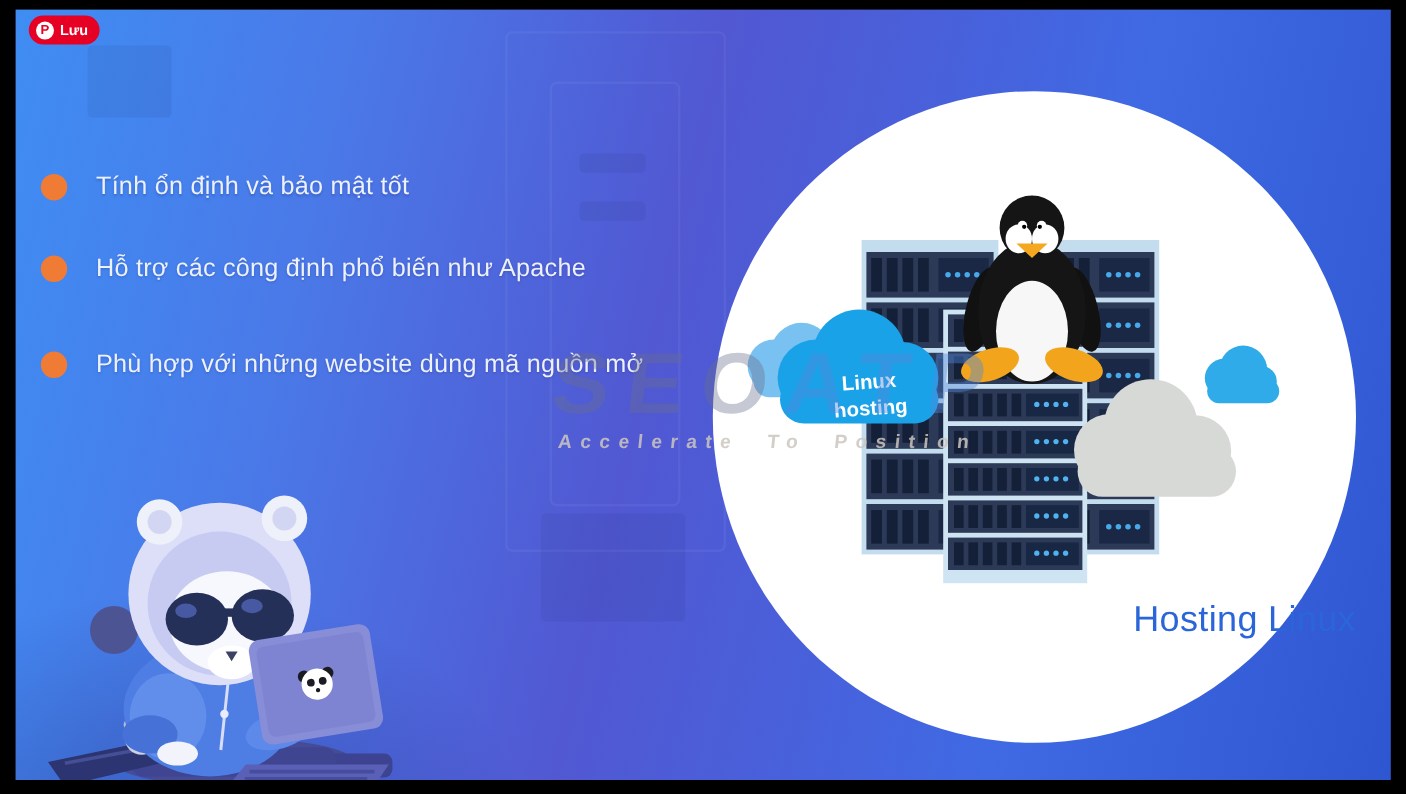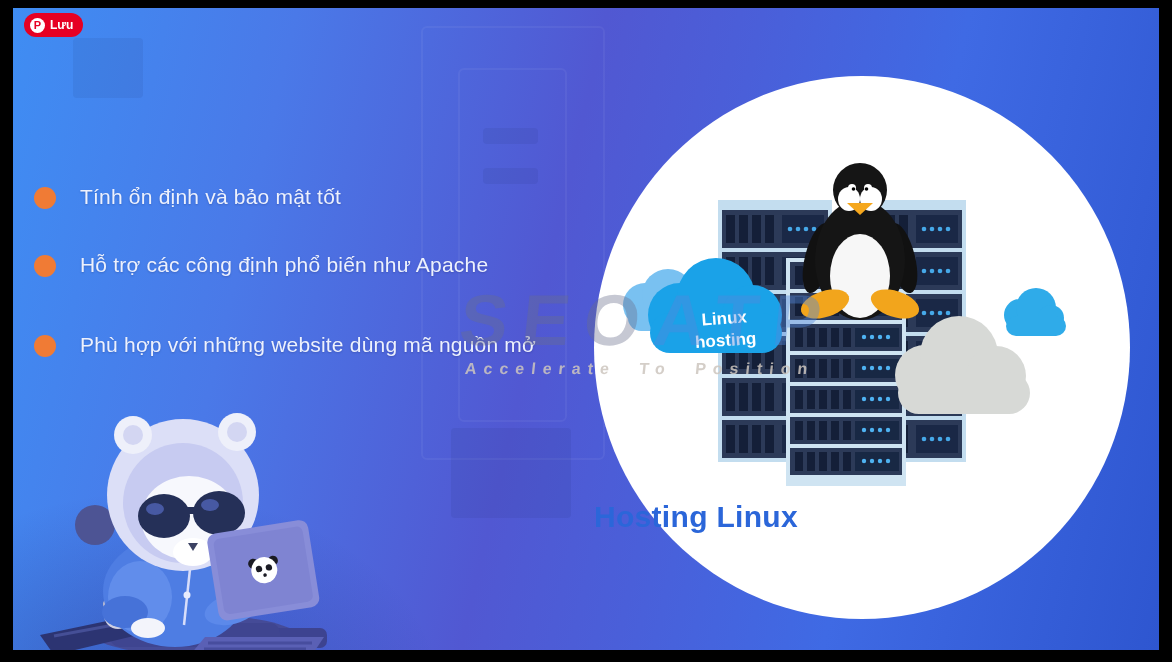--- a/index.html
+++ b/index.html
@@ -13,29 +13,29 @@
   .tex-fill{position:absolute;background:rgba(15,25,70,0.07);border-radius:4px;}
   .vignette{position:absolute;inset:0;background:radial-gradient(420px 300px at 12% 108%,rgba(25,32,110,0.35),rgba(0,0,0,0) 70%);}
 
   
   .pin-btn{position:absolute;left:11px;top:5px;z-index:10;height:24px;display:flex;align-items:center;gap:5px;
            padding:0 10px 0 6px;border-radius:13px;background:#e60023;color:#fff;font-size:12px;font-weight:bold;cursor:pointer;}
   .pin-ic{width:15px;height:15px;border-radius:50%;background:#fff;color:#e60023;display:flex;align-items:center;justify-content:center;
           font-size:11px;font-weight:bold;line-height:1;}
 
   
-  .bullet-row{position:absolute;left:21px;display:flex;align-items:flex-end;gap:24px;z-index:3;margin-top:41px;}
+  .bullet-row{position:absolute;left:21px;display:flex;align-items:center;gap:24px;z-index:3;}
   .bullet-dot{width:22px;height:22px;border-radius:50%;background:#f07b35;flex:0 0 auto;}
   .bullet-text{color:#edf1fd;font-size:21px;letter-spacing:.2px;white-space:nowrap;text-shadow:0 1px 2px rgba(20,30,90,.25);}
 
   
   .circle{position:absolute;left:581px;top:68px;width:536px;height:543px;border-radius:50%;background:#fff;z-index:2;}
   .illus{position:absolute;left:0;top:0;z-index:3;pointer-events:none;}
-  .hosting-title{position:absolute;left:581px;top:492px;width:536px;text-align:left;z-index:4;
-                 color:#2b66d9;font-size:30px;font-weight:bold;letter-spacing:.3px;}
+  .hosting-title{position:absolute;left:581px;top:492px;width:536px;text-align:right;z-index:4;
+                 color:#2b66d9;font-size:30px;font-weight:normal;letter-spacing:.3px;}
 
   
   .watermark{position:absolute;left:446px;top:276px;z-index:6;pointer-events:none;transform:skewX(-6deg);}
   .wm-brand{font-size:72px;font-weight:800;letter-spacing:14px;line-height:1;white-space:nowrap;}
   .wm-a{color:rgba(105,110,140,0.38);}
   .wm-b{color:rgba(80,135,220,0.42);}
   .wm-tag{margin-top:4px;margin-left:10px;font-size:16px;font-weight:600;letter-spacing:7px;word-spacing:12px;
           color:rgba(205,198,190,0.85);white-space:nowrap;}
 
   .mascot{position:absolute;left:27px;top:387px;z-index:4;pointer-events:none;}

